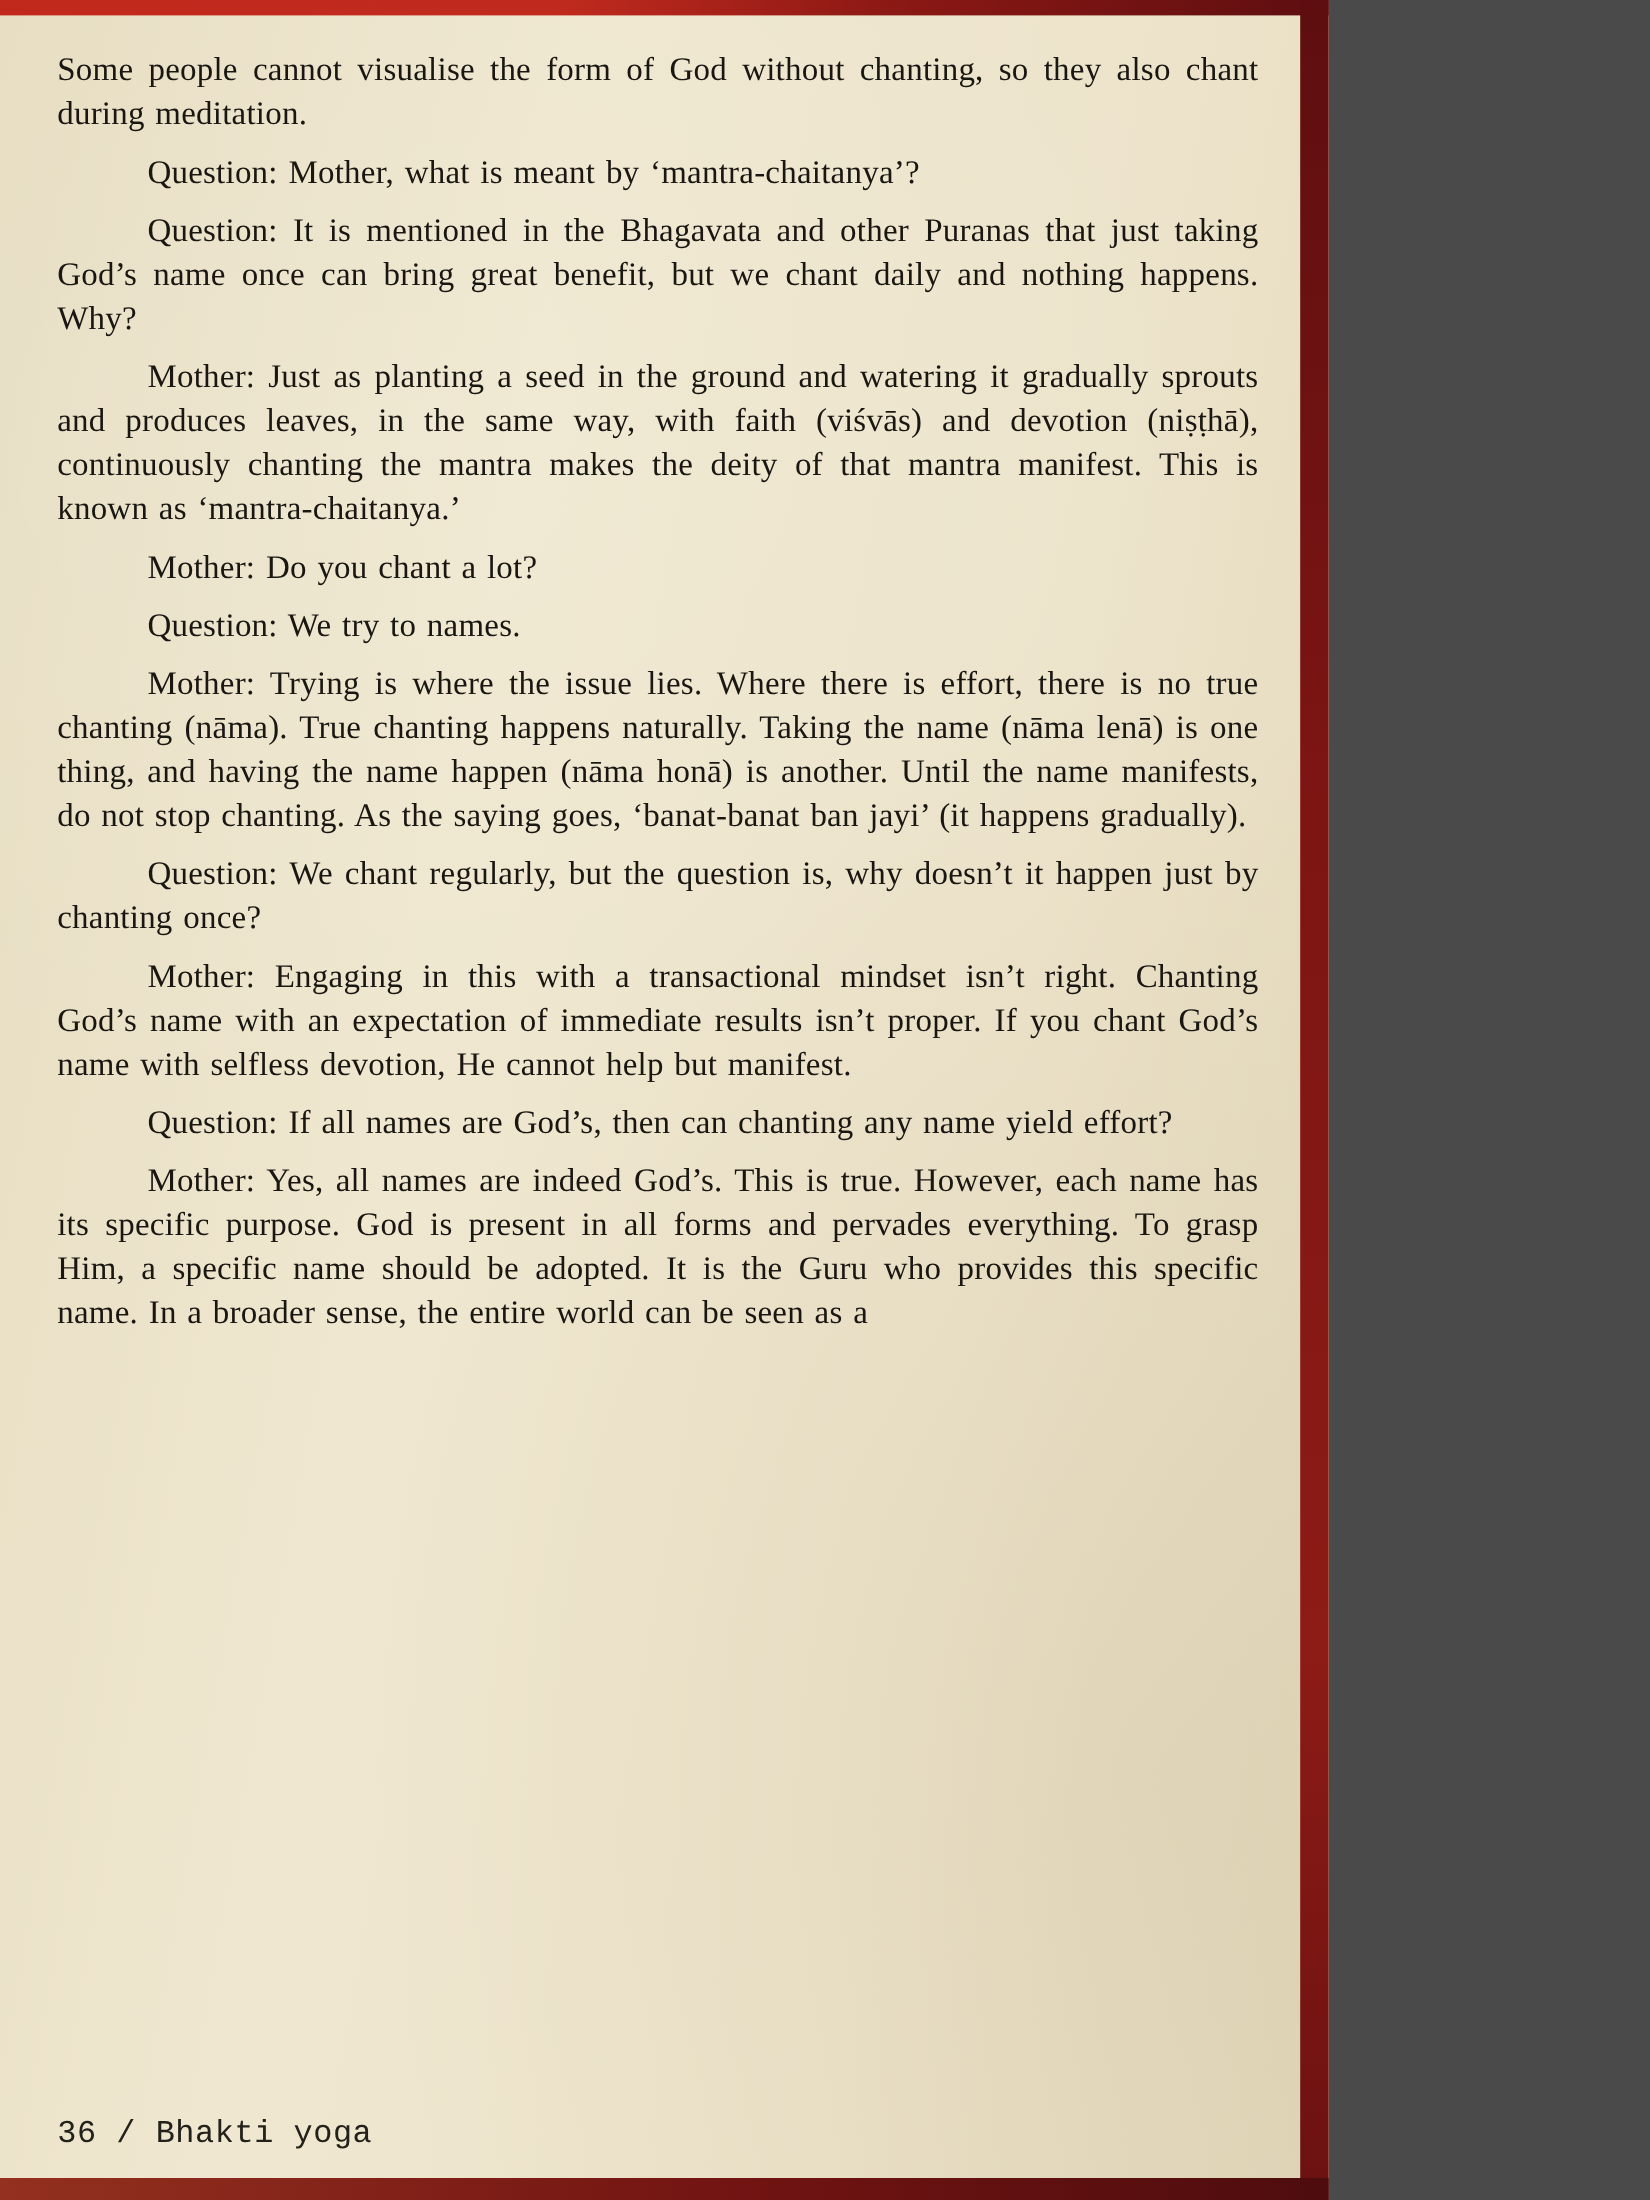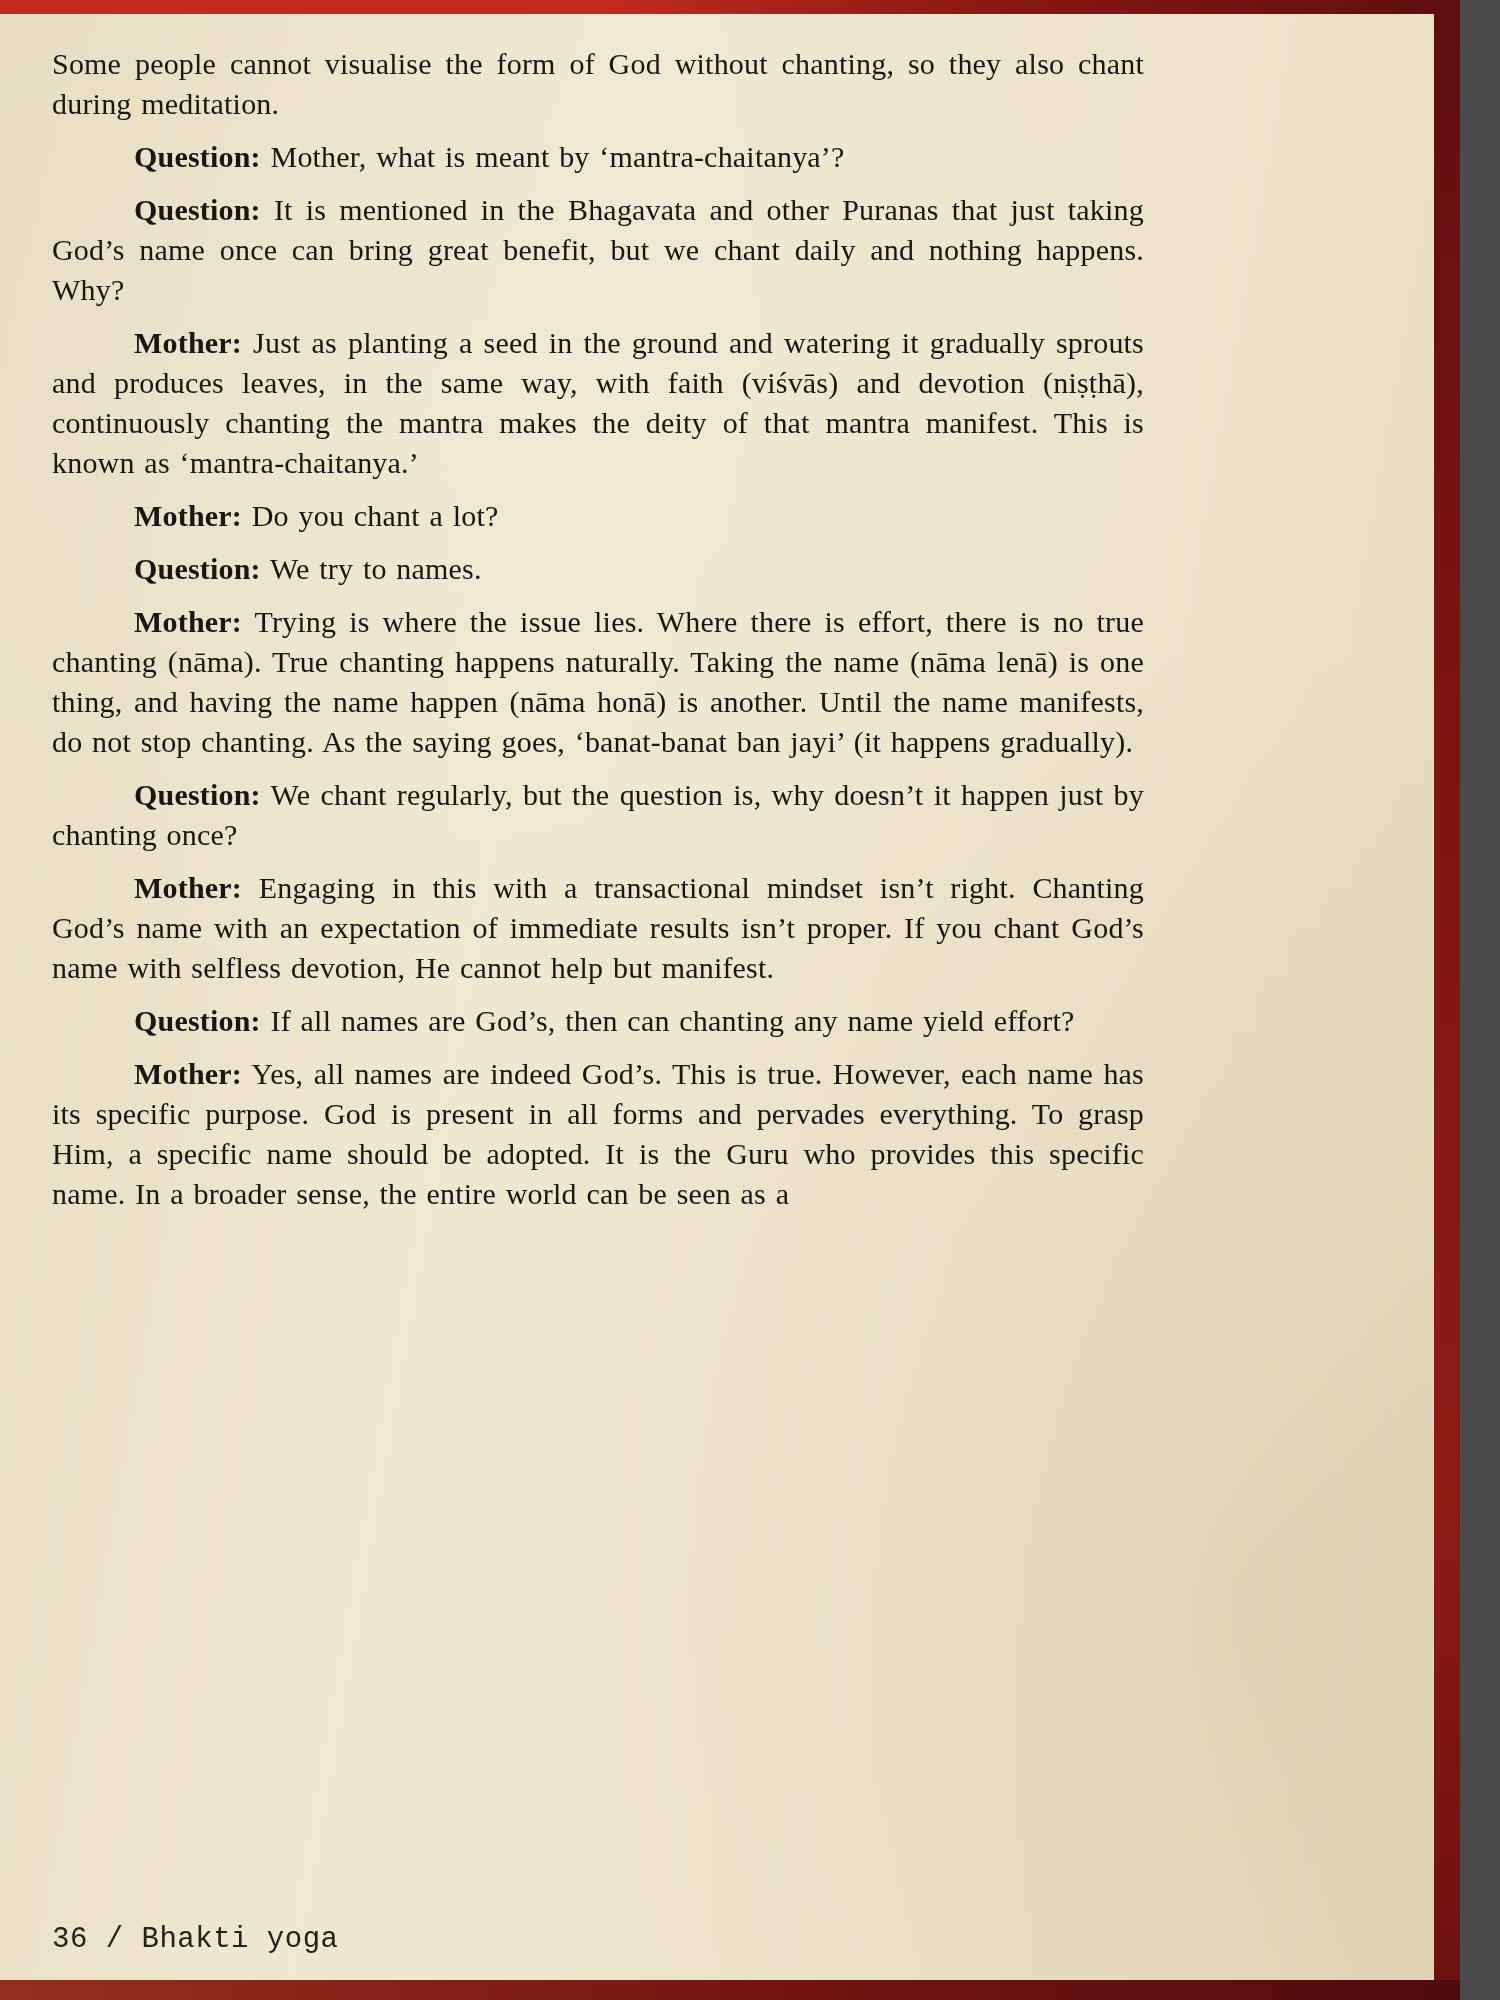--- a/index.html
+++ b/index.html
@@ -1,20 +1,20 @@
 <!DOCTYPE html>
 <html><head>
 <meta charset="utf-8">
 <style>
   * { margin:0; padding:0; box-sizing:border-box; }
   html,body { width:1500px; height:2000px; }
   body { background:#4a4a4a; font-family:"Liberation Serif","DejaVu Serif",serif; }
 
   .scan {
-    position:relative; width:1460px; height:2000px; overflow:hidden;
+    position:relative; width:1208px; height:2000px; overflow:hidden;
     background:
       radial-gradient(1200px 900px at 30% 20%, rgba(255,255,255,0.10), rgba(255,255,255,0) 70%),
       radial-gradient(1000px 1400px at 85% 80%, rgba(120,90,40,0.07), rgba(120,90,40,0) 70%),
       linear-gradient(100deg, #e6ddc1 0%, #efe7cf 35%, #ece3ca 70%, #e2d8ba 100%);
   }
 
   .edge-top {
     position:absolute; top:0; left:0; width:100%; height:14px;
     background:linear-gradient(to right, #c2291d 0%, #c02a1e 42%, #8a1814 68%, #5e0e10 100%);
   }
@@ -30,21 +30,21 @@
   .content {
     position:absolute; top:44px; left:52px; width:1092px;
   }
 
   .para {
     font-size:30px; line-height:40px; color:#1a1713;
     text-align:justify; margin-bottom:13px;
     letter-spacing:0.2px; word-spacing:2px;
   }
   .para.indent { text-indent:82px; }
-  .lead { font-weight:bold; }
+  .lead { font-weight:normal; }
 
   .footer {
     position:absolute; left:52px; bottom:44px;
     font-family:Liberation Mono, monospace;
     font-size:29px; color:#23211c; letter-spacing:0.5px;
   }
 </style>
 </head>
 <body>
 

